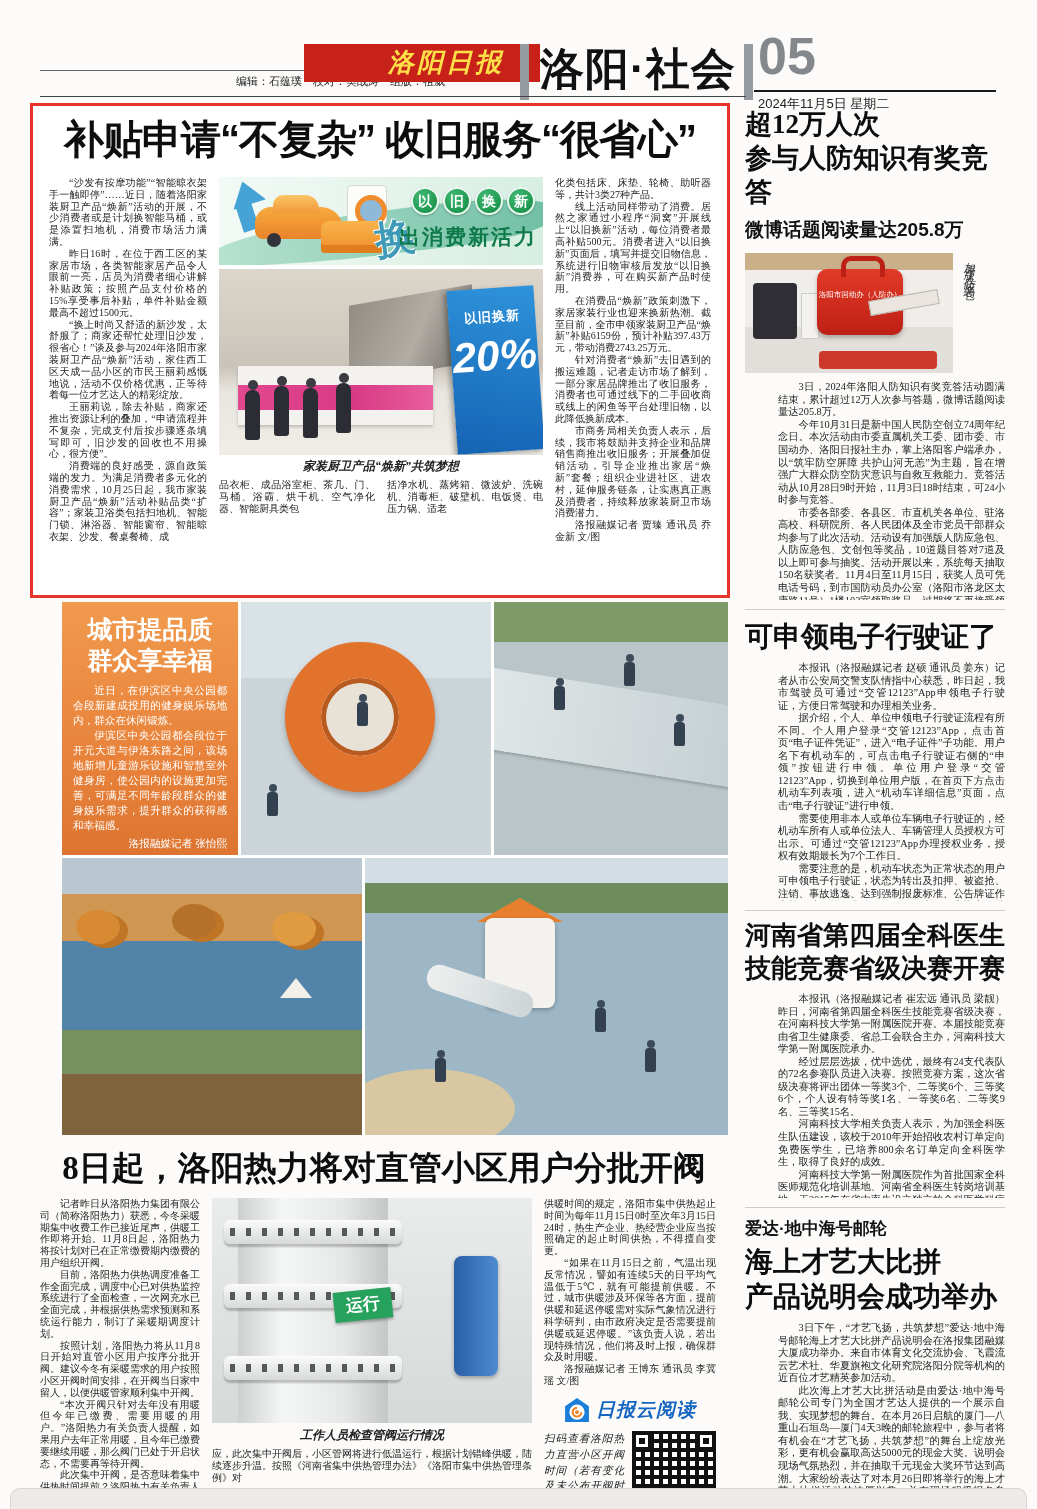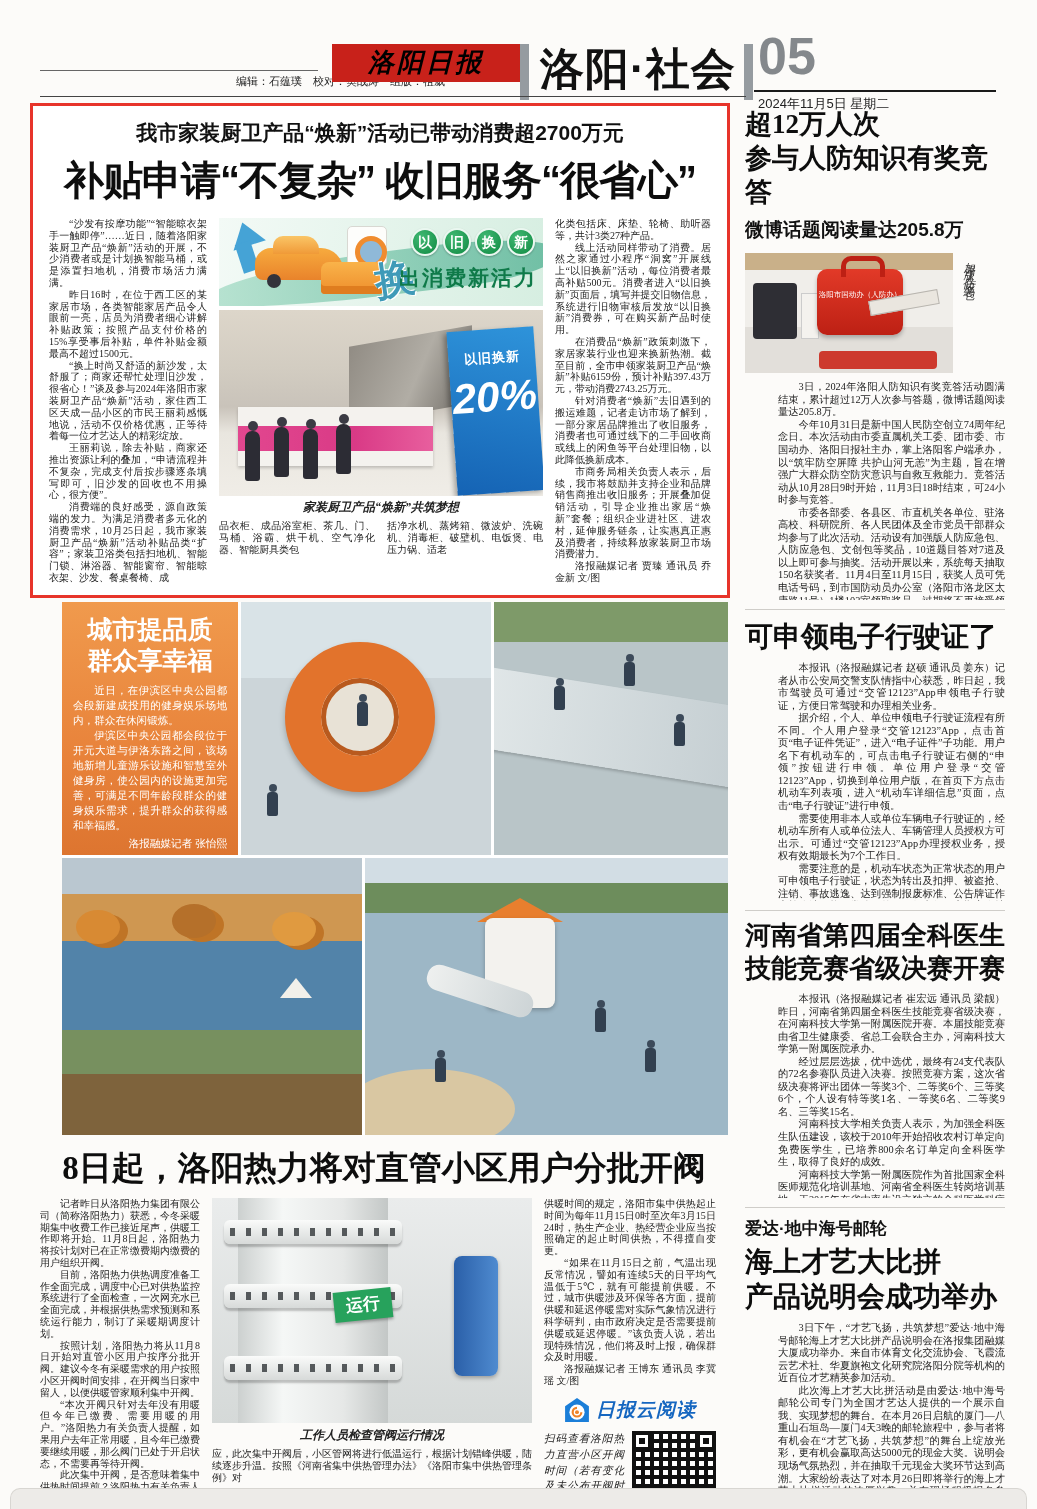--- a/index.html
+++ b/index.html
@@ -3,22 +3,22 @@
 <meta charset="utf-8">
 <style>
   html,body{margin:0;padding:0;background:#d9d8d5;}
   .page{position:relative;width:1037px;height:1509px;margin:0 auto;background:#fcfbf9;overflow:hidden;
         font-family:"Liberation Serif","DejaVu Serif",serif;color:#1a1a1a;}
   .sans{font-family:"Liberation Sans","DejaVu Sans",sans-serif;}
   p{margin:0;padding:0;}
   
   .left-rule{position:absolute;left:40px;top:70px;width:278px;height:1px;background:#666;}
   .editors{position:absolute;left:236px;top:74px;font-size:11px;color:#222;white-space:nowrap;}
-  .logo{position:absolute;left:332px;top:44px;width:188px;height:38px;background:#c8211a;color:#000000;
-        font-weight:bold;font-style:italic;font-size:26px;text-align:center;line-height:38px;letter-spacing:3px;}
+  .logo{position:absolute;left:304px;top:44px;width:188px;height:38px;background:#c8211a;color:#fde047;
+        font-weight:bold;font-style:italic;font-size:26px;text-align:center;line-height:38px;letter-spacing:3px;padding-left:48px;}
   .sepbar{position:absolute;top:44px;width:9px;height:56px;background:#959ba0;}
   .section-title{position:absolute;left:540px;top:40px;font-size:44px;font-weight:900;letter-spacing:1px;color:#111;}
   .page-num{position:absolute;left:758px;top:26px;font-size:52px;font-weight:bold;color:#84888c;}
   .num-rule{position:absolute;left:754px;top:90px;width:242px;height:2px;background:#1a1a1a;}
   .date{position:absolute;left:758px;top:95px;font-size:13px;color:#222;}
   .header-rule{position:absolute;left:40px;top:96px;width:706px;height:1px;background:#444;}
   
   .main-box{position:absolute;left:30px;top:103px;width:694px;height:489px;border:3px solid #e7342a;background:#fff;overflow:hidden;}
   .kicker{margin-top:13px;text-align:center;font-weight:bold;font-size:21px;color:#111;}
   .main-headline{margin-top:6px;text-align:center;font-weight:900;font-size:40px;color:#0d0d0d;letter-spacing:-1px;}
@@ -144,21 +144,20 @@
   <div class="logo">洛阳日报</div>
   <div class="sepbar" style="left:520px;"></div>
   <div class="section-title sans">洛阳·社会</div>
   <div class="sepbar" style="left:744px;"></div>
   <div class="page-num sans">05</div>
   <div class="num-rule"></div>
   <div class="date sans">2024年11月5日 星期二</div>
   <div class="header-rule"></div>
 
   <div class="main-box">
-    <div class="kicker sans">我市家装厨卫产品“焕新”活动已带动消费超2700万元</div>
     <div class="main-headline sans">补贴申请“不复杂”  收旧服务“很省心”</div>
     <div class="main-cols">
       <div class="mcol mcol1">
         <p>“沙发有按摩功能”“智能晾衣架手一触即停”……近日，随着洛阳家装厨卫产品“焕新”活动的开展，不少消费者或是计划换智能马桶，或是添置扫地机，消费市场活力满满。</p>
         <p>昨日16时，在位于西工区的某家居市场，各类智能家居产品令人眼前一亮，店员为消费者细心讲解补贴政策；按照产品支付价格的15%享受事后补贴，单件补贴金额最高不超过1500元。</p>
         <p>“换上时尚又舒适的新沙发，太舒服了；商家还帮忙处理旧沙发，很省心！”谈及参与2024年洛阳市家装厨卫产品“焕新”活动，家住西工区天成一品小区的市民王丽莉感慨地说，活动不仅价格优惠，正等待着每一位才艺达人的精彩绽放。</p>
         <p>王丽莉说，除去补贴，商家还推出资源让利的叠加，“申请流程并不复杂，完成支付后按步骤逐条填写即可，旧沙发的回收也不用操心，很方便”。</p>
         <p>消费端的良好感受，源自政策端的发力。为满足消费者多元化的消费需求，10月25日起，我市家装厨卫产品“焕新”活动补贴品类“扩容”；家装卫浴类包括扫地机、智能门锁、淋浴器、智能窗帘、智能晾衣架、沙发、餐桌餐椅、成</p>
       </div>
       <div class="mmid">

